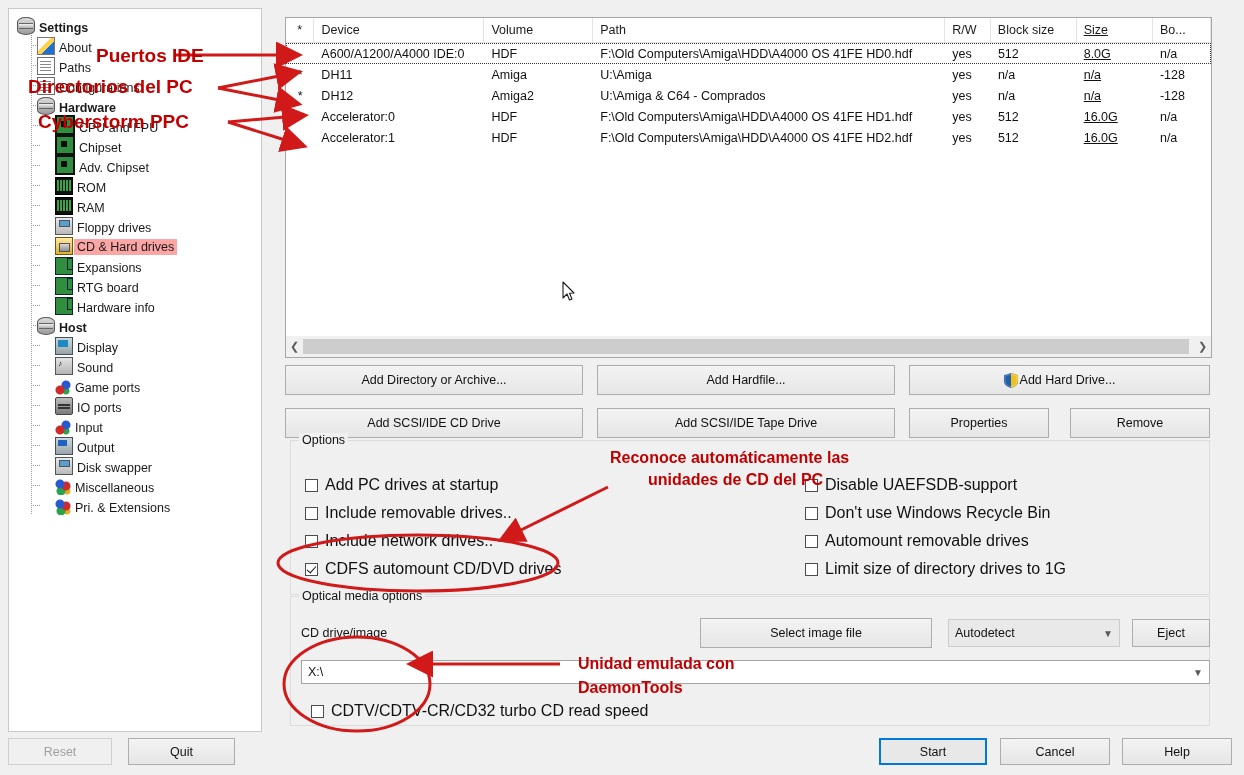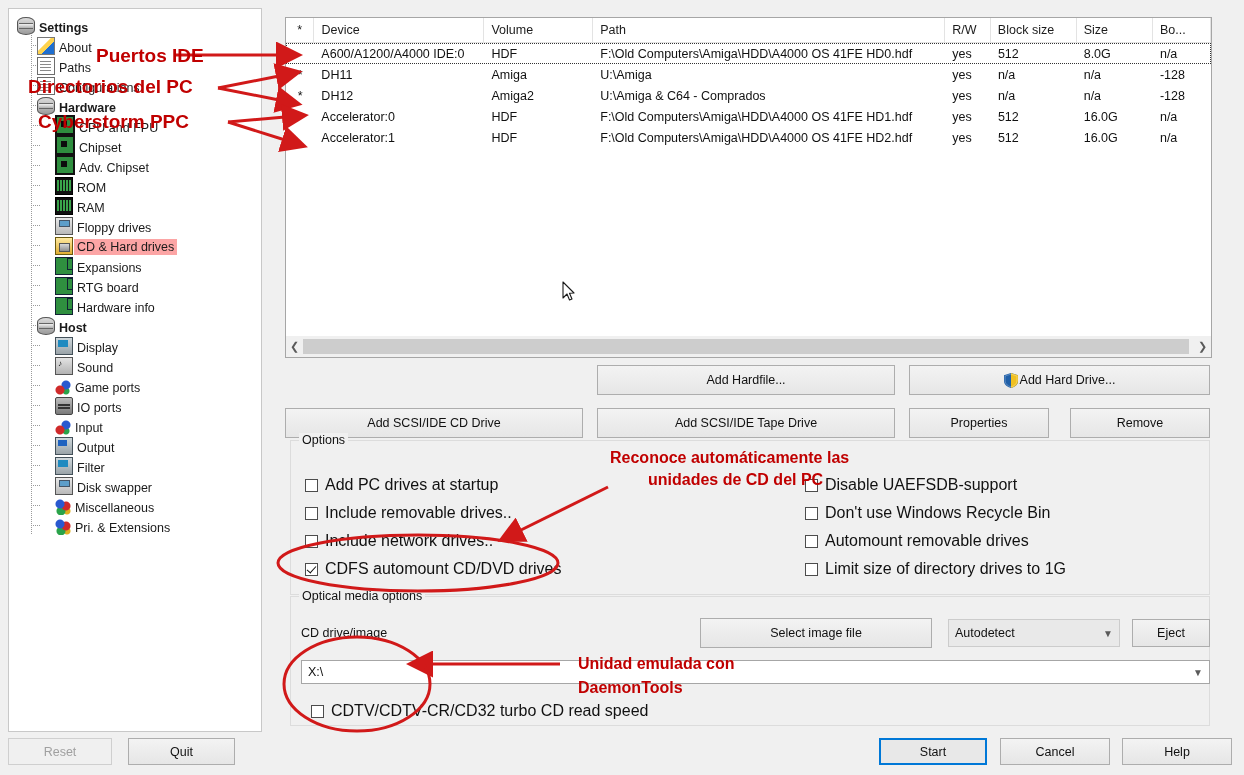--- a/index.html
+++ b/index.html
@@ -84,21 +84,21 @@
   .tr{display:flex;height:21px;align-items:center;}
   .tr.focus{outline:1px dotted #333;outline-offset:-1px;}
   .td{padding:0 7px;font-size:12.5px;color:#111;box-sizing:border-box;
      white-space:nowrap;overflow:hidden;display:flex;align-items:center;}
   .c-star{width:29px;justify-content:center;}
   .c-dev{width:177px;}
   .c-vol{width:113px;}
   .c-path{width:367px;}
   .c-rw{width:47px;}
   .c-blk{width:89px;}
-  .c-size{width:79px;}
+  .c-size{width:79px;text-decoration:underline;}
   .c-bo{width:60px;text-align:center;}
 
   
   #hscroll{position:absolute;left:17px;top:328px;width:925px;height:21px;
      background:#f0f0f0;border:1px solid #a6a6a6;border-top:none;display:flex;align-items:center;}
   .sbtn{width:17px;height:19px;display:flex;align-items:center;justify-content:center;
      color:#5a5a5a;font-size:11px;background:#f0f0f0;}
   .strack{flex:1;height:19px;background:#f0f0f0;position:relative;}
   .sthumb{position:absolute;left:0;top:2px;height:15px;width:886px;background:#cdcdcd;}
 
@@ -266,26 +266,20 @@
         <span class="dline"></span>
         <span class="dstub"></span>
         <span class="ico ico-joy"></span>
         <span class="lbl">Input</span>
       </div>
       <div class="node ind2">
         <span class="dline"></span>
         <span class="dstub"></span>
         <span class="ico ico-out"></span>
         <span class="lbl">Output</span>
-      </div>
-      <div class="node ind2">
-        <span class="dline"></span>
-        <span class="dstub"></span>
-        <span class="ico ico-monitor"></span>
-        <span class="lbl">Filter</span>
       </div>
       <div class="node ind2">
         <span class="dline"></span>
         <span class="dstub"></span>
         <span class="ico ico-floppy"></span>
         <span class="lbl">Disk swapper</span>
       </div>
       <div class="node ind2">
         <span class="dline"></span>
         <span class="dstub"></span>
@@ -369,20 +363,23 @@
   </div>
 
   <div id="hscroll">
     <div class="sbtn">❮</div>
     <div class="strack">
       <div class="sthumb"></div>
     </div>
     <div class="sbtn">❯</div>
   </div>
 
+  <div class="btn" style="left:17px;top:357px;width:298px;height:30px;">
+    <span>Add Directory or Archive...</span>
+  </div>
   <div class="btn" style="left:329px;top:357px;width:298px;height:30px;">
     <span>Add Hardfile...</span>
   </div>
   <div class="btn" style="left:641px;top:357px;width:301px;height:30px;">
     <svg class="shield" viewBox="0 0 14 15">
       <path d="M7 0 L14 2.2 V8 C14 11.5 10.8 14 7 15 C3.2 14 0 11.5 0 8 V2.2 Z" fill="#1f5fa8"></path>
       <path d="M7 0 L14 2.2 V8 C14 11.5 10.8 14 7 15 Z" fill="#f0c020"></path>
       <path d="M7 1.1 L12.9 3 V8 C12.9 10.9 10.2 13 7 13.9 C3.8 13 1.1 10.9 1.1 8 V3 Z" fill="none" stroke="#ffffff" stroke-width="0.6" opacity="0.45"></path>
     </svg>
     <span>Add Hard Drive...</span>

